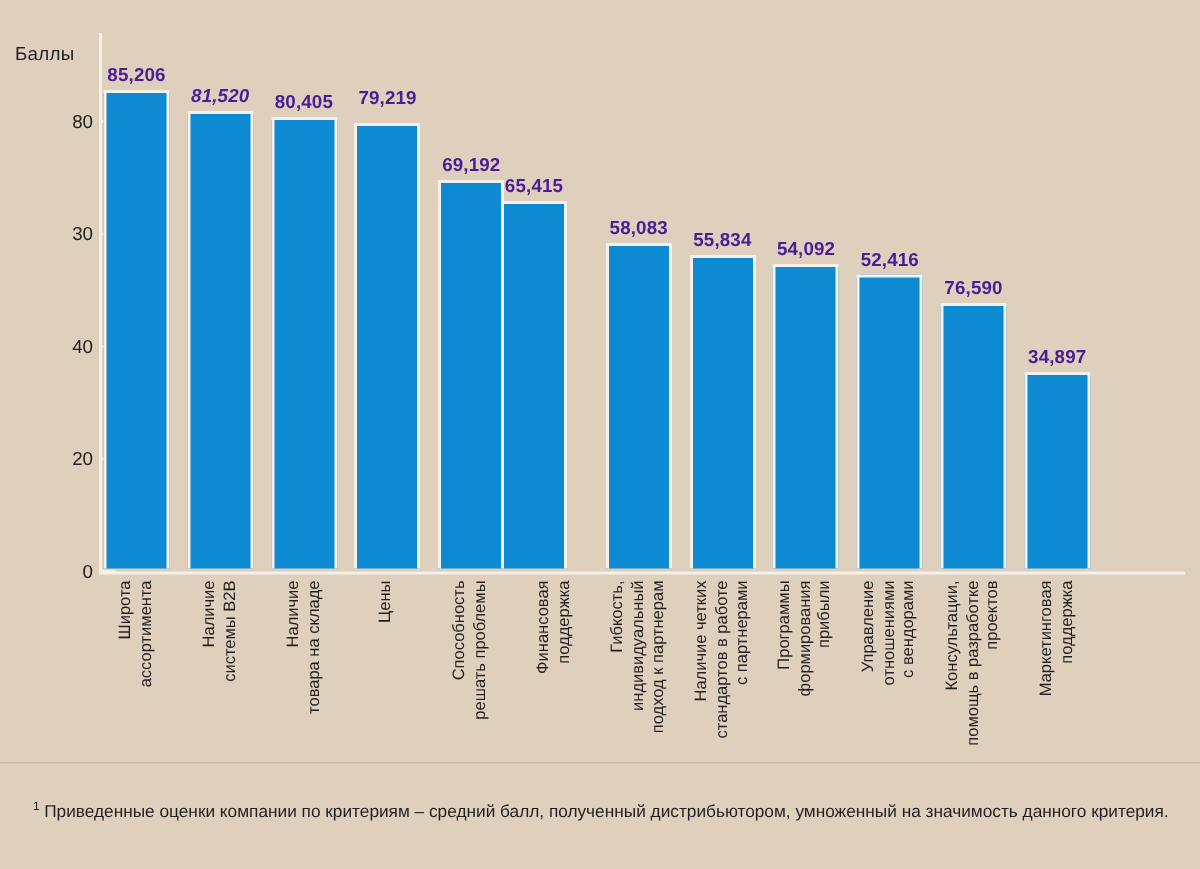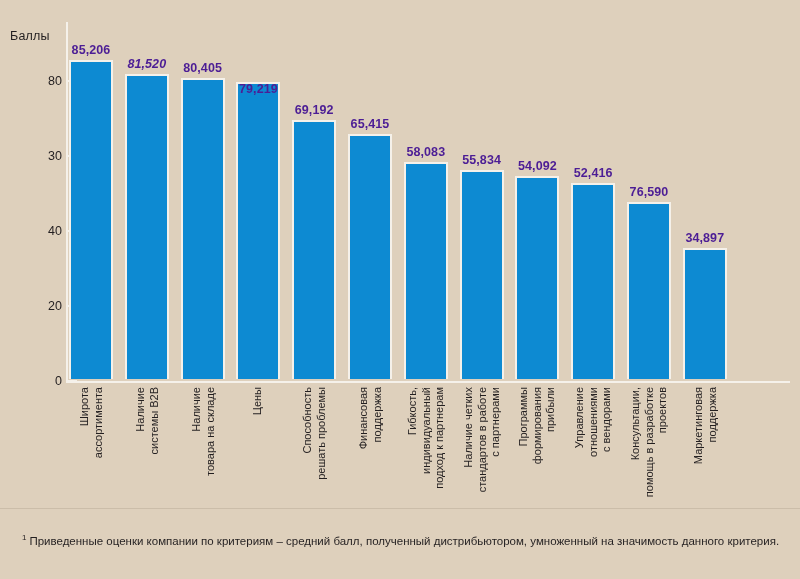--- a/index.html
+++ b/index.html
@@ -188,27 +188,27 @@
         <div class="bar-slot" style="left: 58.8px; height: 327.247px; font-style: italic;">
           <div class="bar-rect" title="Наличие системы B2B: 81,520" style="height: 305.247px; background: rgb(13, 138, 210);"></div>
           <div class="bar-value" style="bottom: 308.247px;">81,520</div>
         </div>
         <div class="bar-slot" style="left: 114.6px; height: 323.072px;">
           <div class="bar-rect" title="Наличие товара на складе: 80,405" style="height: 301.072px; background: rgb(13, 138, 210);"></div>
           <div class="bar-value" style="bottom: 304.072px;">80,405</div>
         </div>
         <div class="bar-slot" style="left: 170.4px; height: 318.631px;">
           <div class="bar-rect" title="Цены: 79,219" style="height: 296.631px; background: rgb(13, 138, 210);"></div>
-          <div class="bar-value" style="bottom: 283px; margin-top: 23px;">79,219</div>
+          <div class="bar-value" style="bottom: 307px; margin-top: 23px;">79,219</div>
         </div>
         <div class="bar-slot" style="left: 226.2px; height: 281.086px;">
           <div class="bar-rect" title="Способность решать проблемы: 69,192" style="height: 259.086px; background: rgb(13, 138, 210);"></div>
           <div class="bar-value" style="bottom: 262.086px;">69,192</div>
         </div>
-        <div class="bar-slot" style="left: 282px; height: 266.943px;">
+        <div class="bar-slot" style="left: 268px; height: 266.943px;">
           <div class="bar-rect" title="Финансовая поддержка: 65,415" style="height: 244.943px; background: rgb(13, 138, 210);"></div>
           <div class="bar-value" style="bottom: 247.943px;">65,415</div>
         </div>
         <div class="bar-slot" style="left: 337.8px; height: 239.489px;">
           <div class="bar-rect" title="Гибкость, индивидуальный подход к партнерам: 58,083" style="height: 217.489px; background: rgb(13, 138, 210);"></div>
           <div class="bar-value" style="bottom: 220.489px;">58,083</div>
         </div>
         <div class="bar-slot" style="left: 393.6px; height: 231.067px;">
           <div class="bar-rect" title="Наличие четких стандартов в работе с партнерами: 55,834" style="height: 209.067px; background: rgb(13, 138, 210);"></div>
           <div class="bar-value" style="bottom: 212.067px;">55,834</div>

